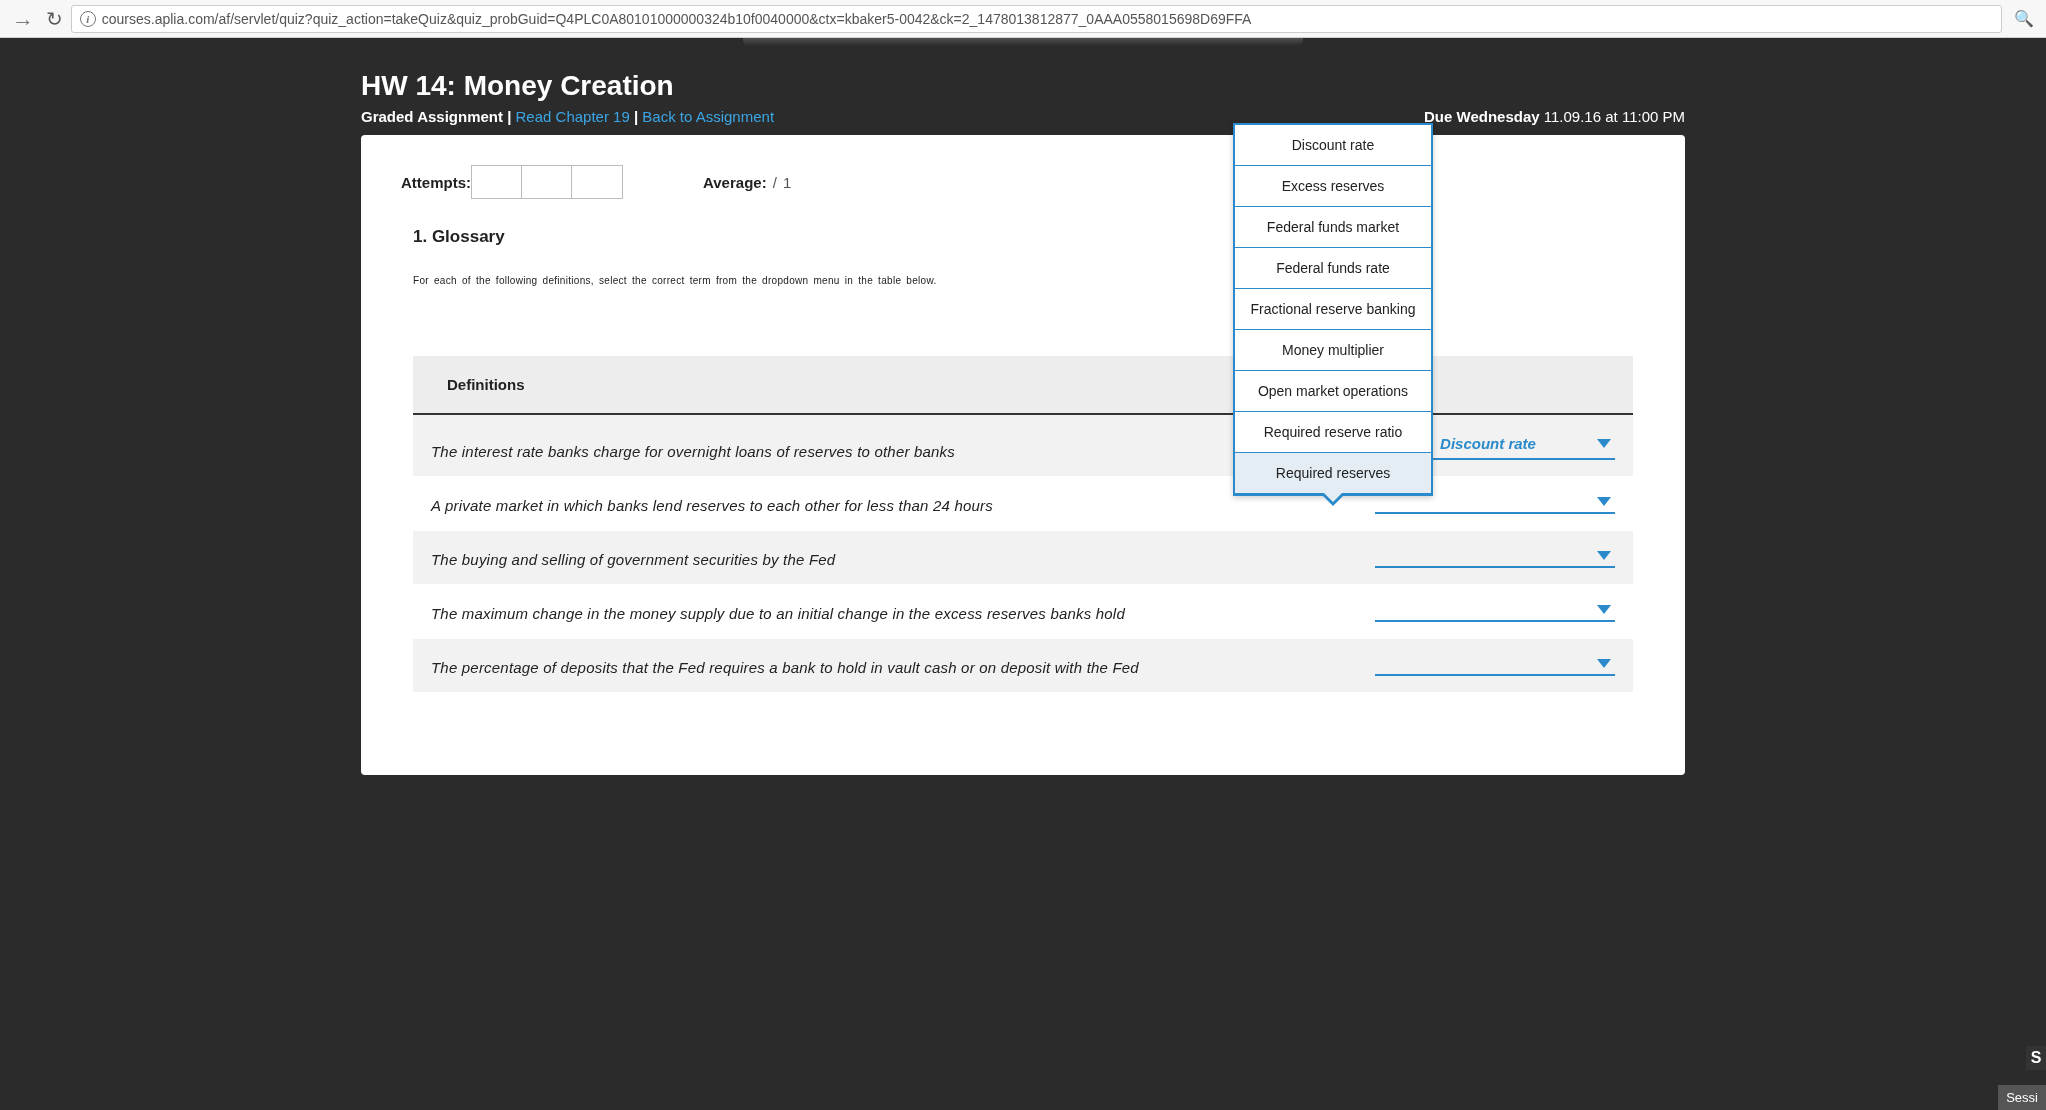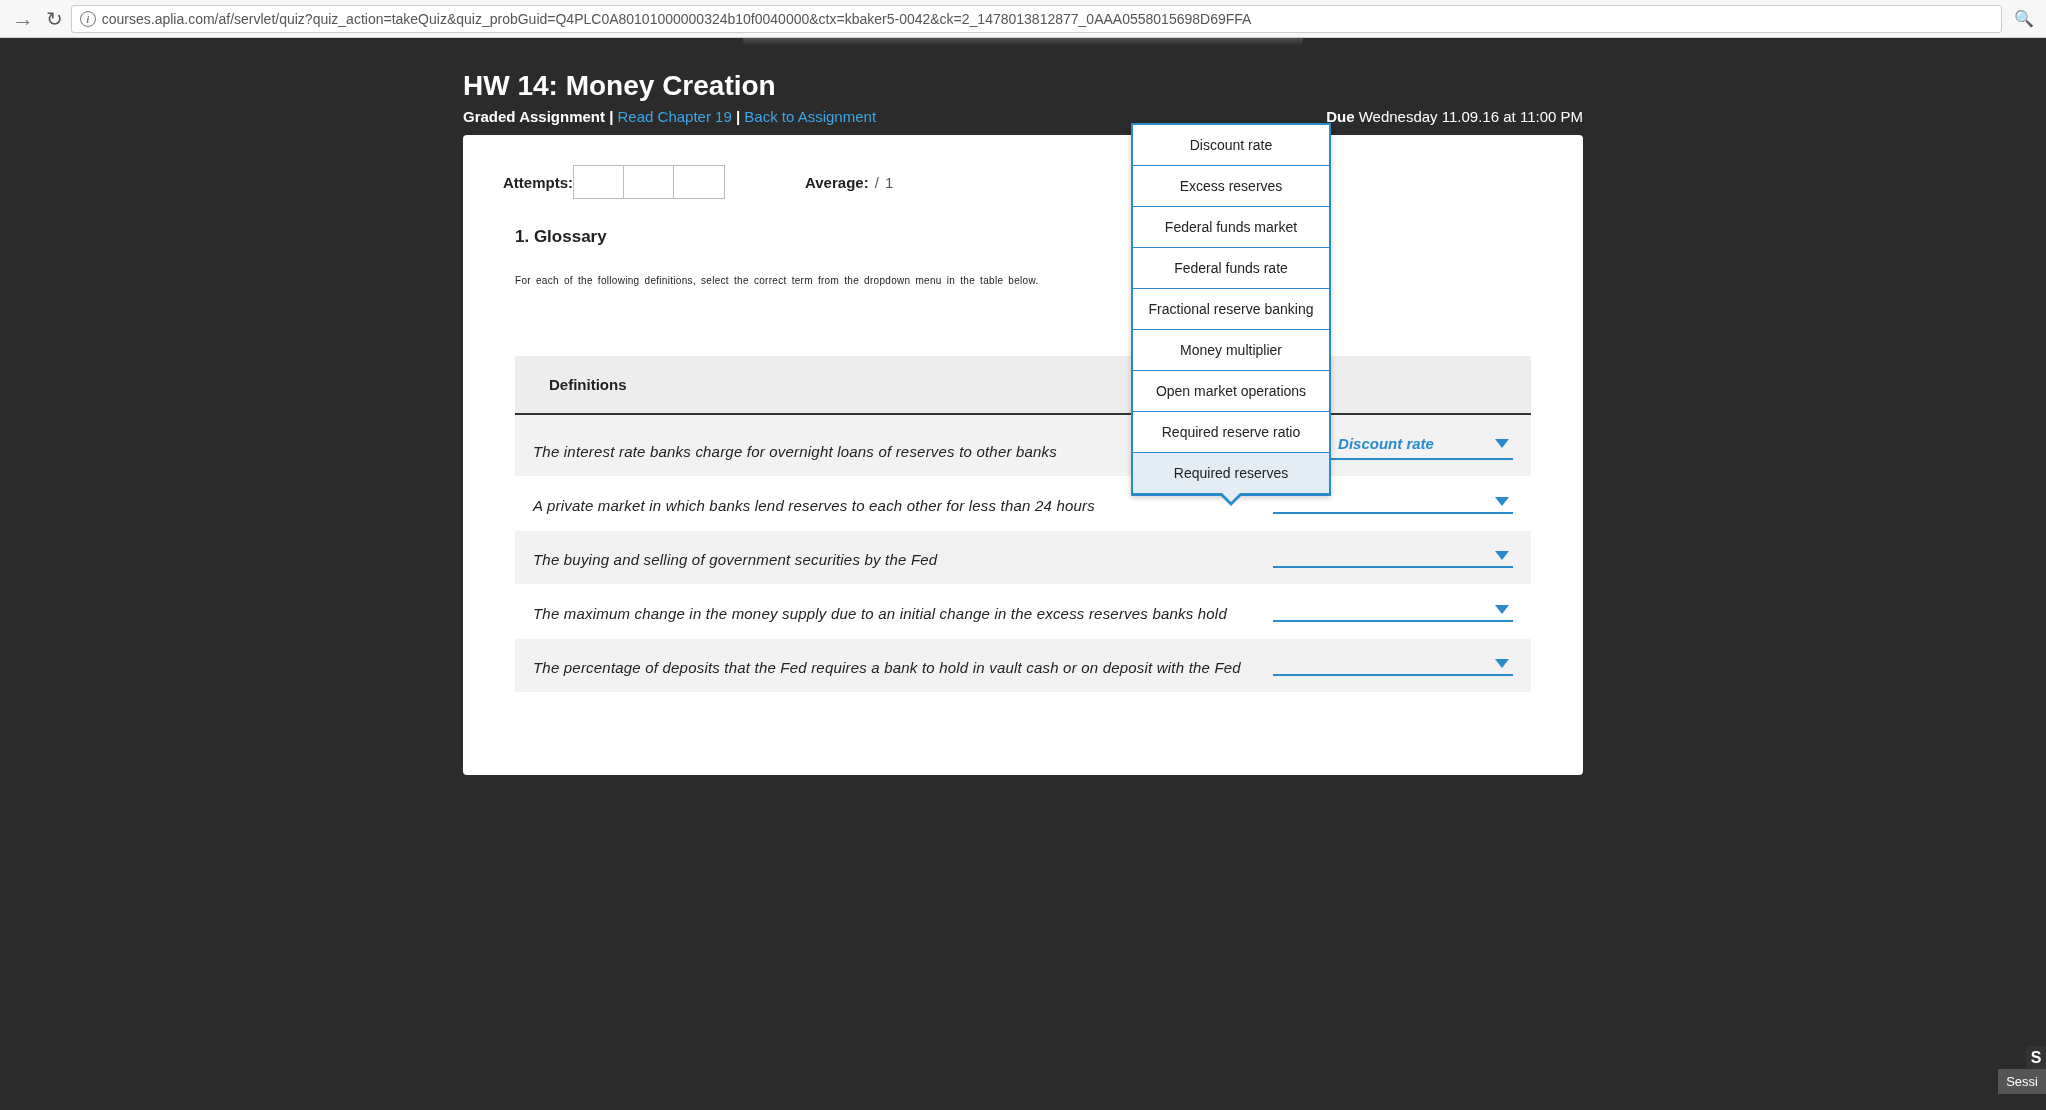--- a/index.html
+++ b/index.html
@@ -9,30 +9,30 @@
     .browser-bar { display: flex; align-items: center; height: 38px; background: #f7f7f7; border-bottom: 1px solid #d0d0d0; padding: 0 8px; gap: 8px; }
     .nav-btn { color: #7a7a7a; font-size: 22px; padding: 0 4px; }
     .reload-btn { color: #5a5a5a; font-size: 20px; }
     .url-bar { flex: 1; height: 28px; display: flex; align-items: center; background: #fff; border: 1px solid #ccc; border-radius: 3px; padding: 0 8px; font-size: 14px; color: #555; overflow: hidden; white-space: nowrap; }
     .info-icon { display:inline-flex; align-items:center; justify-content:center; width:16px; height:16px; border:1.5px solid #777; border-radius:50%; font-size:11px; color:#777; margin-right:6px; font-family: Georgia, serif; font-style: italic; font-weight: bold;}
     .zoom-icon { color:#555; font-size:16px; padding: 0 4px;}
     
     
     .page-bg { background: #2b2b2b; min-height: calc(1110px - 38px); padding-top: 12px; position: relative; }
     
-    .container { width: 1120px; margin: 0 auto; }
+    .container { width: 1324px; margin: 0 auto; }
     
     
     .hw-title { color: #fff; font-size: 28px; font-weight: bold; padding: 20px 0 6px 0; font-family: Verdana, Arial, sans-serif; }
     .sub-row { color: #fff; font-size: 15px; font-weight: bold; display:flex; justify-content: space-between; align-items: flex-end; padding-bottom: 10px; font-family: Verdana, Arial, sans-serif;}
     .sub-left a { color: #3aa6e6; text-decoration: none; font-weight: normal; }
     .sub-left span.sep { color:#fff; }
     .sub-right { font-weight: normal; }
     .sub-right .due-label { font-weight: bold; }
-    .sub-right .due-day { font-weight: normal; }
+    .sub-right .due-day { font-weight: bold; }
     
     
     .card { background: #fff; border-radius: 4px; padding: 30px 40px; min-height: 640px; position: relative; }
     
     .attempts-row { display:flex; align-items:center; gap: 0; font-family: Verdana, Arial, sans-serif; font-size:15px; font-weight:bold; color:#222; margin-bottom: 28px;}
     .attempt-boxes { display:flex; border:1px solid #bbb; }
     .attempt-box { width:50px; height:32px; border-right:1px solid #bbb; background:#fff;}
     .attempt-box:last-child { border-right:none; }
     .avg-label { margin-left: 80px; }
     .avg-val { font-weight: normal; color:#555; letter-spacing: 1px; margin-left:6px;}
@@ -54,21 +54,21 @@
     
     
     .dd-popup { position: absolute; top: -12px; right: 252px; width: 200px; background:#fff; border:2px solid #2a8acb; z-index: 50; box-shadow: 0 2px 6px rgba(0,0,0,.2);}
     .dd-popup .opt { padding: 12px 10px; text-align:center; font-family: Arial, sans-serif; font-size:14px; color:#222; border-bottom: 1px solid #2a8acb; cursor:pointer; background:#fff;}
     .dd-popup .opt:last-child { border-bottom:none; }
     .dd-popup .opt.sel { background:#e4edf4; }
     .dd-popup-tail { position:absolute; bottom:-12px; left:50%; transform:translateX(-50%); width:0;height:0; border-left:12px solid transparent; border-right:12px solid transparent; border-top:12px solid #2a8acb;}
     .dd-popup-tail-inner{ position:absolute; bottom:-8px; left:50%; transform:translateX(-50%); width:0;height:0; border-left:9px solid transparent; border-right:9px solid transparent; border-top:9px solid #e4edf4;}
     
     
-    .sess-tab { position:fixed; right:0; bottom:16px; background:#555; color:#fff; font-family: Verdana, Arial, sans-serif; font-size:13px; padding: 5px 8px;}
+    .sess-tab { position:fixed; right:0; bottom:0; background:#555; color:#fff; font-family: Verdana, Arial, sans-serif; font-size:13px; padding: 5px 8px;}
     .letter-s { position:fixed; right:0; bottom:40px; background:#333; color:#fff; width:20px; height:24px; display:flex; align-items:center; justify-content:center; font-weight:bold;}
     
     
     .top-shadow { position:absolute; top:0; left:50%; transform:translateX(-50%); width:560px; height:8px; background: linear-gradient(#666,#2b2b2b); border-bottom-left-radius:6px; border-bottom-right-radius:6px; opacity:.6;}
   </style>
 </head>
 <body>
 
 <div class="browser-bar">
   <span class="nav-btn">→</span>

